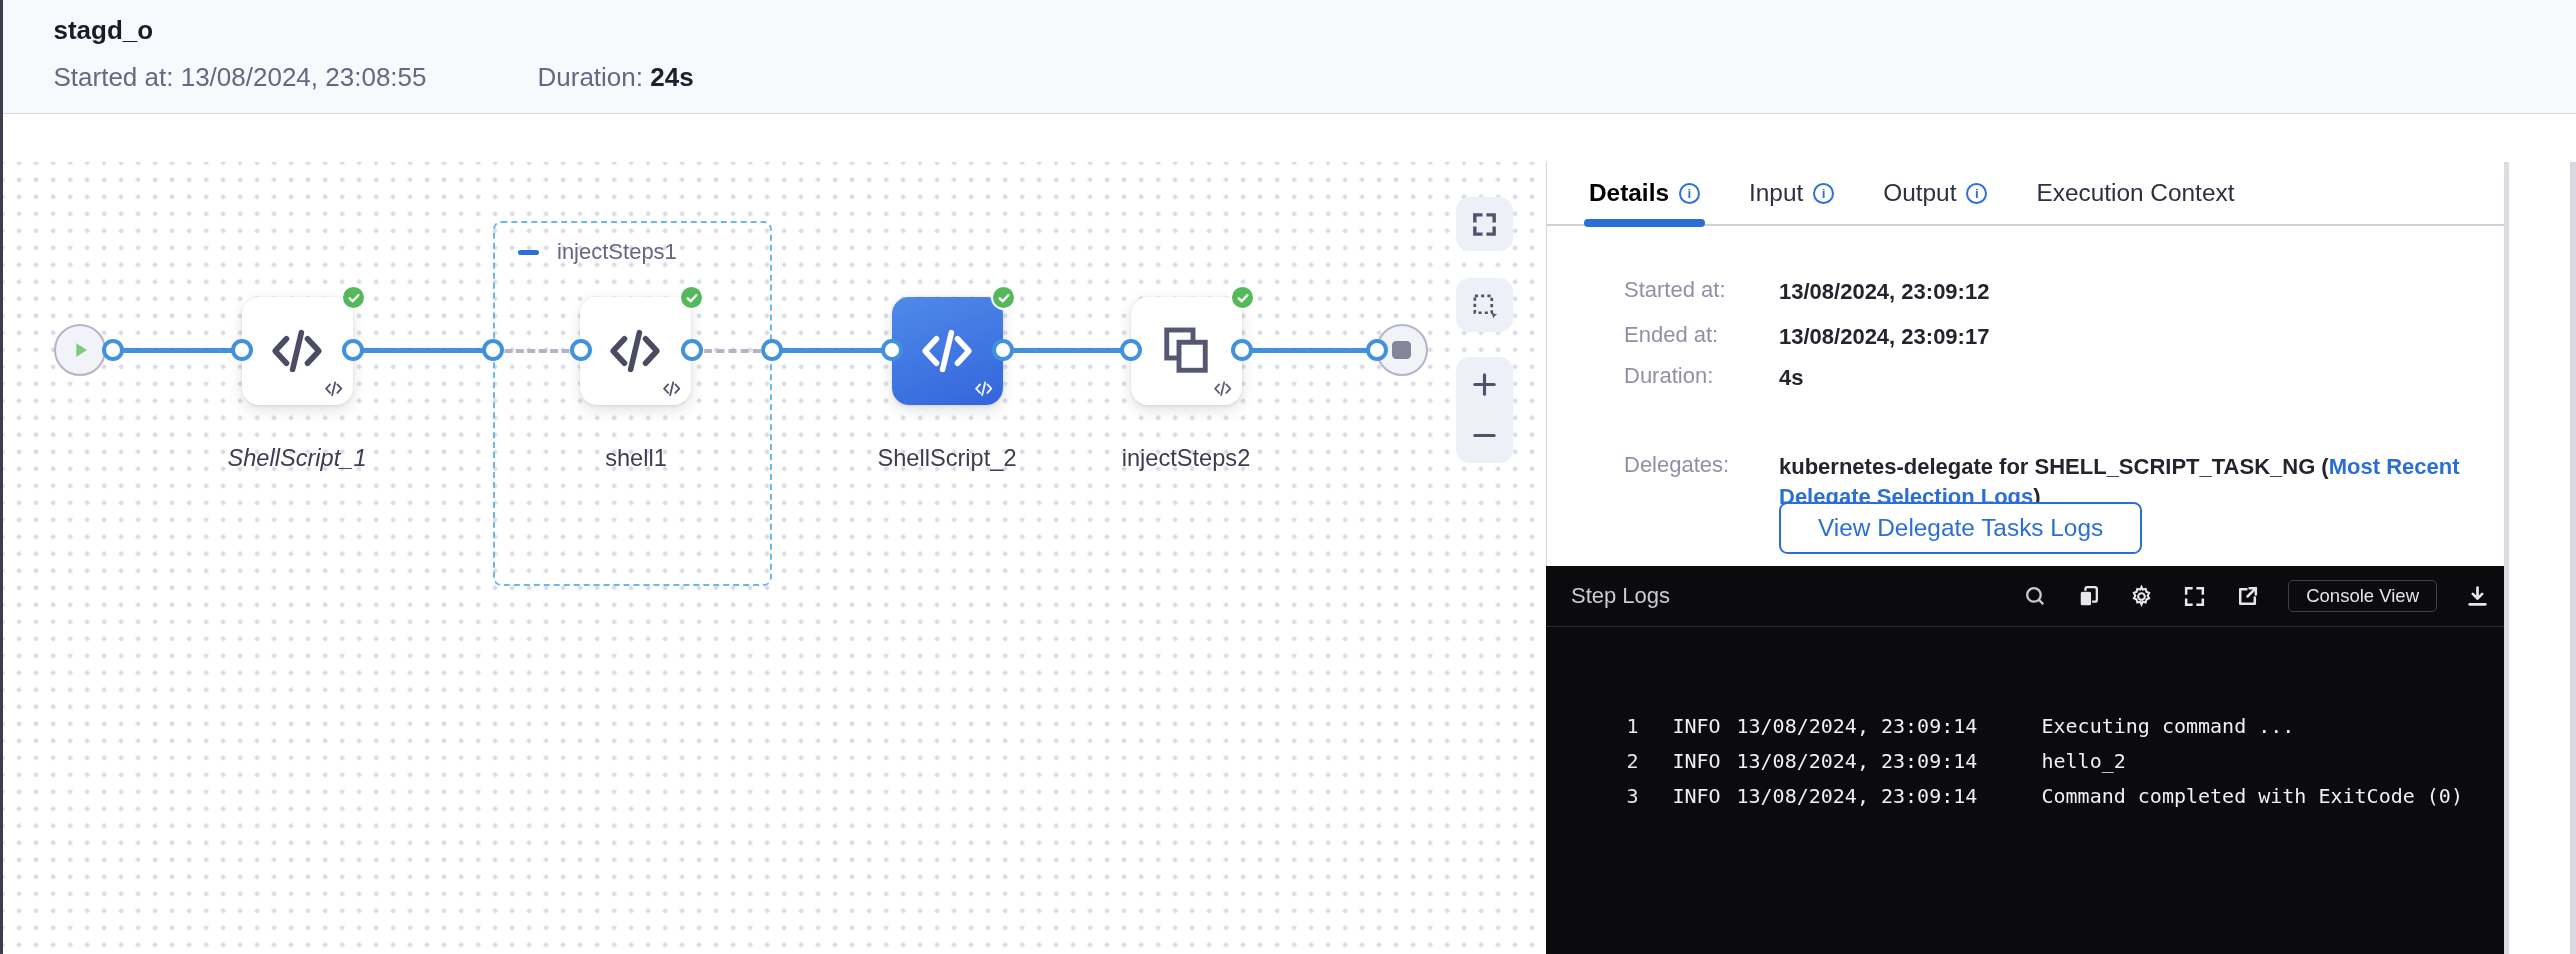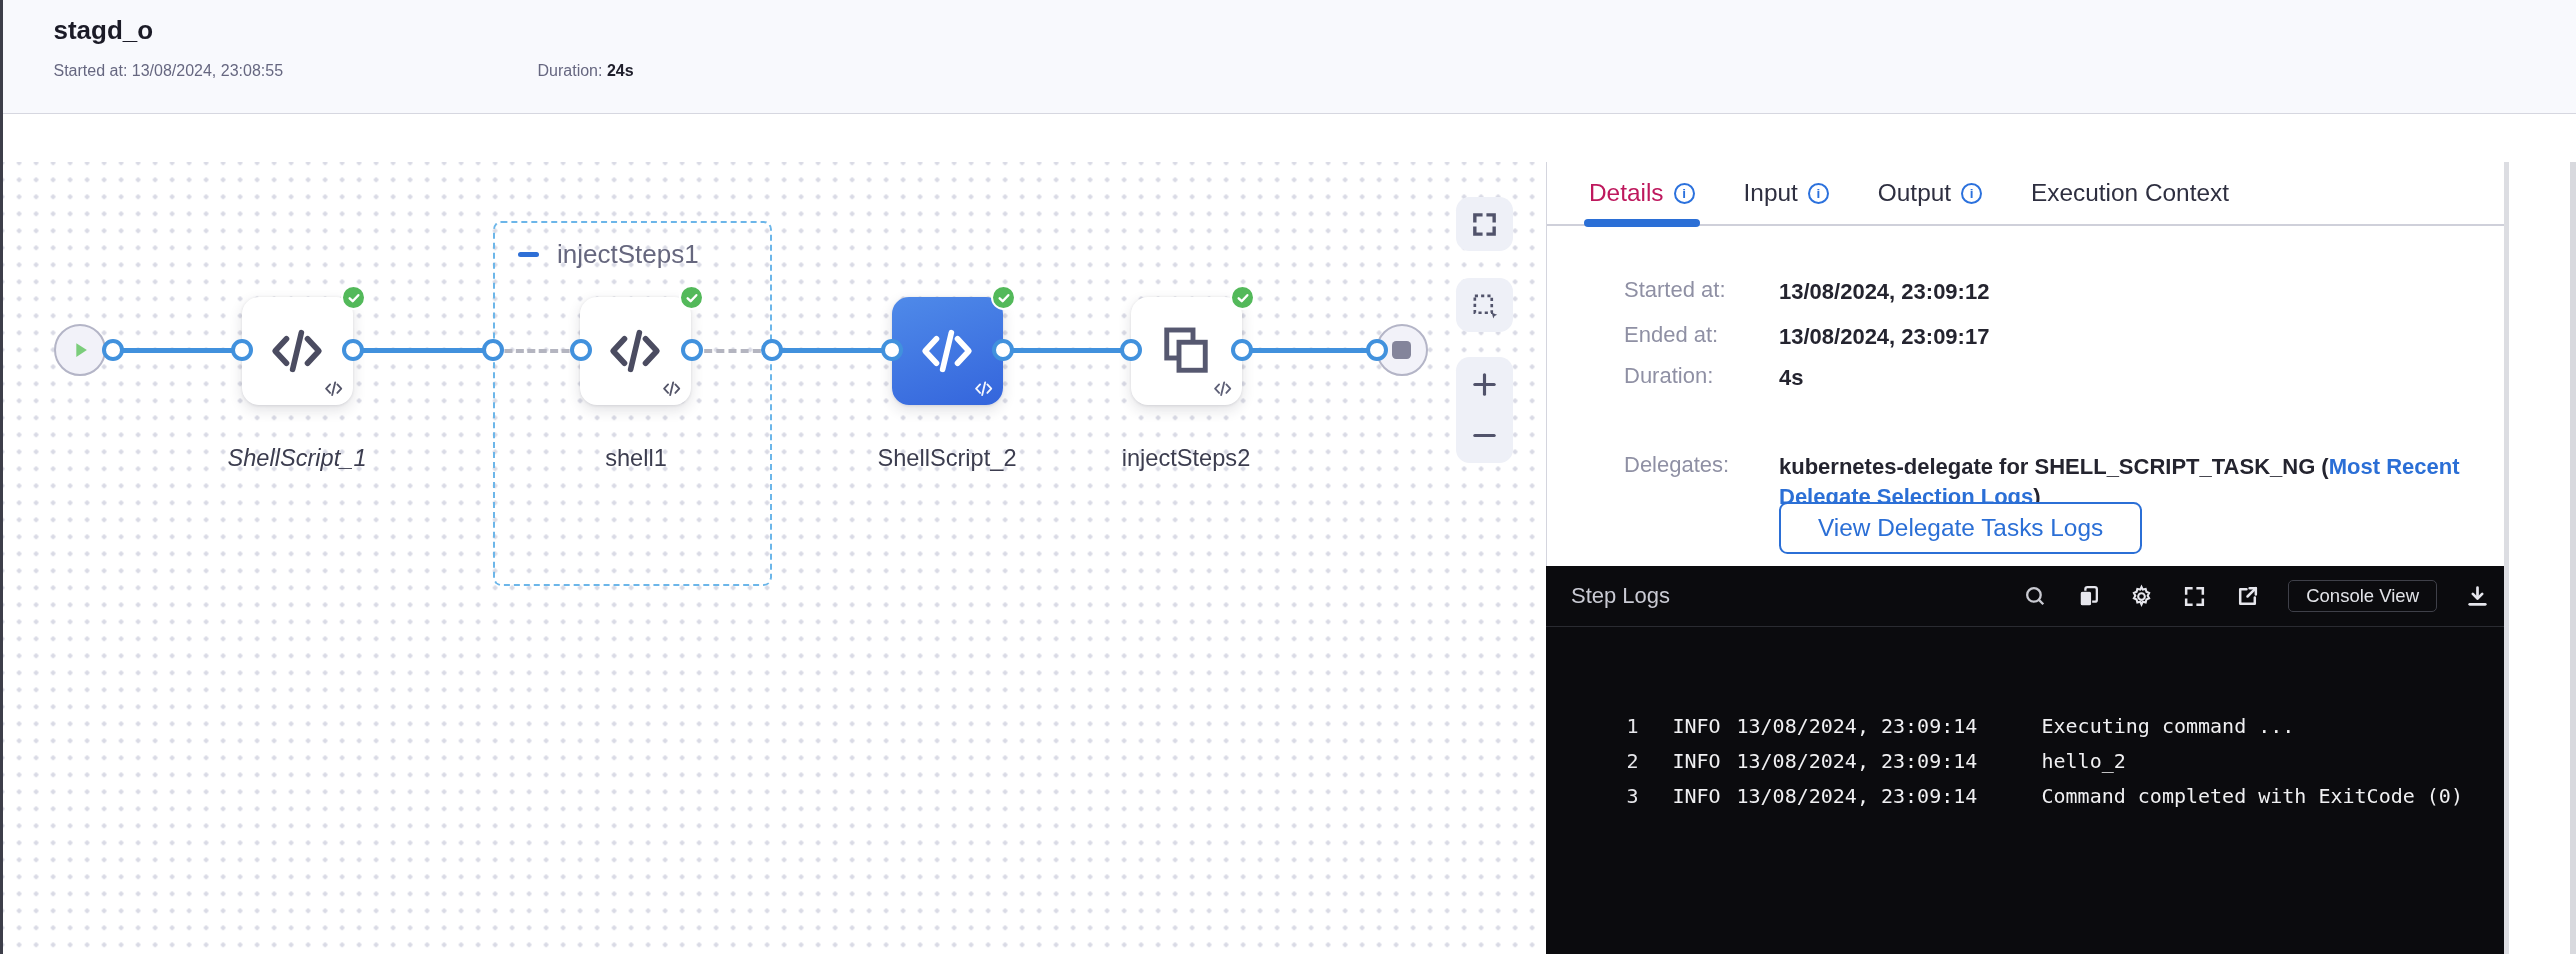--- a/index.html
+++ b/index.html
@@ -8,21 +8,21 @@
     width:2576px; height:955px; position:relative; overflow:hidden;
     background:#ffffff; font-family:"Liberation Sans", sans-serif;
   }
   
   .left-edge { position:absolute; left:0; top:0; width:2.5px; height:955px; background:#3d3e49; }
   .topbar {
     position:absolute; left:2.5px; top:0; width:2573px; height:114px;
     background:#f8f9fd; border-bottom:1.7px solid #d6d7e0;
   }
   .page-title { position:absolute; left:51px; top:15px; font-size:26px; font-weight:bold; color:#1b1b27; }
-  .meta { position:absolute; top:62px; font-size:16px; color:#666780; }
+  .meta { position:absolute; top:62px; font-size:26px; color:#666780; }
   .meta b { color:#20202d; }
   .meta-started { left:51px; }
   .meta-duration { left:535px; }
 
   
   .canvas {
     position:absolute; left:2.5px; top:162px; width:1543px; height:792px; background:#ffffff;
     background-image:radial-gradient(circle, #d9dae5 2px, transparent 2.4px);
     background-size:17px 17px; background-position:7.6px 9.3px;
   }
@@ -55,40 +55,40 @@
   .node-label {
     position:absolute; top:283px; width:219px; text-align:center;
     font-size:23.6px; color:#3c3d4f; z-index:3;
   }
   .step-group {
     position:absolute; left:490px; top:59px; width:279px; height:365px;
     border:2.1px dashed #6cb6e9; border-radius:8.4px; z-index:1;
   }
   .group-header { position:absolute; left:515px; top:77px; display:flex; align-items:center; gap:18.5px; z-index:2; }
   .collapse-minus { width:21px; height:5px; border-radius:2.5px; background:#2e6fd6; }
-  .group-label { font-size:26px; color:#66677e; }
+  .group-label { font-size:22px; color:#66677e; }
 
   .ctl {
     position:absolute; left:1453px; width:57px; background:#eef0f7; border-radius:13.5px;
     color:#51536b; display:flex; flex-direction:column; align-items:center; justify-content:center; z-index:6;
   }
   .ctl svg { width:29px; height:29px; }
   .ctl-fullscreen { top:35px; height:54px; }
   .ctl-marquee { top:116px; height:54px; }
   .ctl-zoom { top:195px; height:106px; gap:22px; }
   .zoom-glyph { width:29px; height:29px; display:block; }
 
   
   .details {
     position:absolute; left:1546px; top:162px; width:958px; height:792px;
     background:#ffffff; border-left:1.7px solid #d4d5de;
   }
   .tabs { position:absolute; left:0; top:0; width:100%; height:64px; border-bottom:2.5px solid #cfd0da; display:flex; align-items:center; padding-left:42px; gap:49px; }
   .tab { position:relative; height:100%; display:flex; align-items:center; gap:10px; font-size:24.4px; color:#2e2f40; cursor:default; }
-  .tab.active .tab-text { font-weight:normal; color:#be185d; }
+  .tab.active .tab-text { font-weight:bold; color:#000000; }
   .tab.active::after { content:""; position:absolute; left:-5px; right:-5px; bottom:-2.5px; height:7.6px; background:#2b6fd6; border-radius:5px; }
   .info-dot {
     width:21px; height:21px; border:2.1px solid #2b71dd; border-radius:50%; color:#2b71dd;
     display:inline-flex; align-items:center; justify-content:center; font-size:13.5px; font-weight:bold;
   }
   .info-dot::after { content:"i"; }
   .frow { position:absolute; left:77px; display:flex; }
   .flabel { width:155px; font-size:22px; color:#8f90a4; flex:none; }
   .fvalue { font-size:22px; font-weight:bold; color:#24242f; width:682px; line-height:30px; }
   .fvalue a { color:#2b6fd6; text-decoration:none; }

